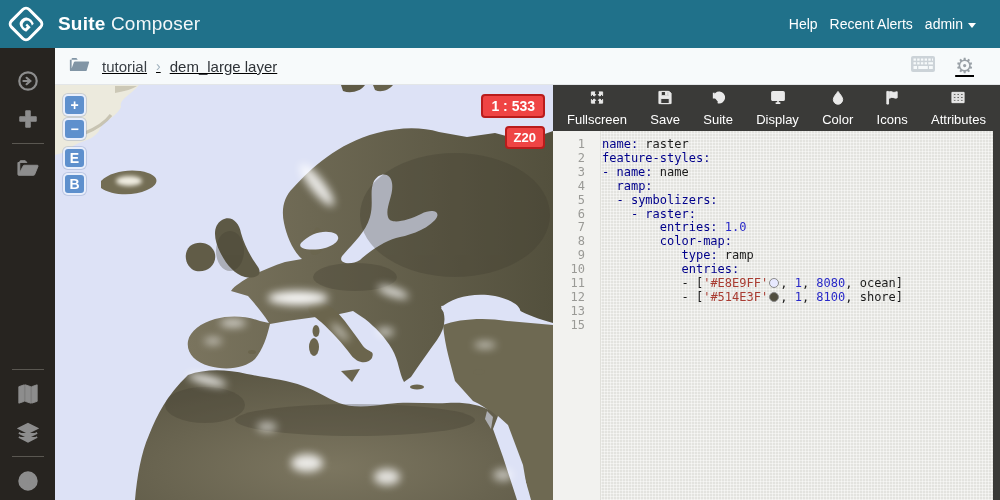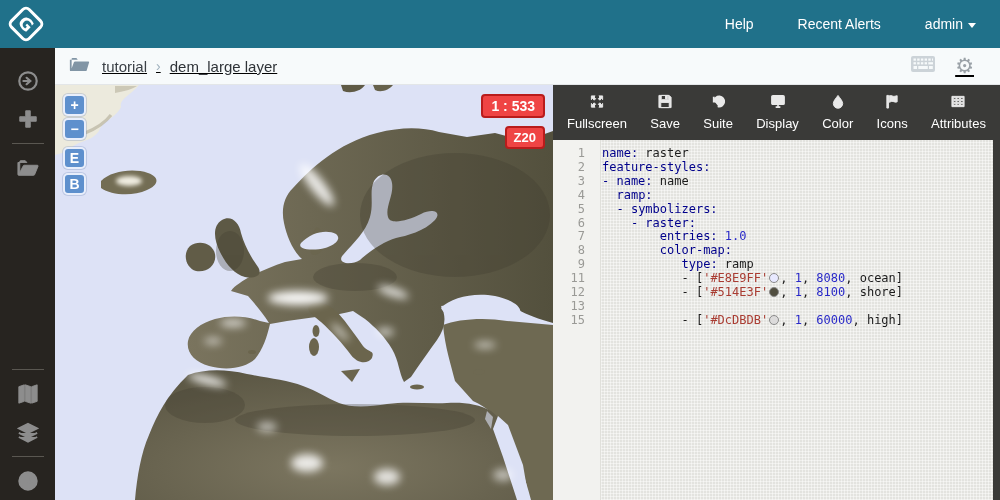--- a/index.html
+++ b/index.html
@@ -9,21 +9,21 @@
   
   .topbar { height:48px; background:#20718a; display:flex; align-items:center; color:#fff; }
   .logo-wrap { width:52px; display:flex; justify-content:center; align-items:center; }
   .logo-diamond { width:28px; height:28px; border:3px solid #fff; border-radius:6px;
     transform:rotate(45deg); display:flex; align-items:center; justify-content:center; }
   .logo-g { font-weight:bold; font-size:17px; color:#fff; line-height:1;
     font-family:"DejaVu Sans", sans-serif; }
   .brand { font-size:19px; margin-left:6px; letter-spacing:.2px; }
   .brand b { font-weight:bold; }
   .brand span.light { font-weight:normal; opacity:.95; }
-  .topnav { margin-left:auto; display:flex; align-items:center; gap:44px; margin-right:24px; font-size:14px; }
+  .topnav { margin-left:auto; display:flex; align-items:center; gap:12px; margin-right:24px; font-size:14px; }
   .topnav a { color:#fff; text-decoration:none; cursor:pointer; }
   .caret { display:inline-block; margin-left:5px; width:0; height:0;
     border-left:4px solid transparent; border-right:4px solid transparent; border-top:5px solid #fff;
     vertical-align:middle; }
 
   
   .page { display:flex; height:452px; }
   .sidebar { width:55px; background:#272420; display:flex; flex-direction:column;
     align-items:center; padding-top:14px; }
   .side-icon { width:55px; height:38px; display:flex; align-items:center; justify-content:center;
@@ -55,21 +55,21 @@
     border:2px solid #e8eefb; border-radius:5px; cursor:pointer; line-height:1;
     box-shadow:0 0 0 1px rgba(90,120,170,.25); }
   .eb-ctrl { position:absolute; left:8px; top:62px; display:flex; flex-direction:column; gap:4px; }
   .badge { position:absolute; background:#ef4444; color:#fff; font-weight:bold; font-size:14px;
     padding:2px 8px; border-radius:4px; border:2px solid #b91c1c; }
   .badge.scale { right:8px; top:9px; }
   .badge.zlevel { right:8px; top:41px; font-size:13px; padding:2px 7px; }
 
   
   .editor-panel { flex:1; display:flex; flex-direction:column; position:relative; }
-  .toolbar { height:55px; background:#3a3a38; display:flex; align-items:center;
+  .toolbar { height:46px; background:#3a3a38; display:flex; align-items:center;
     justify-content:space-between; padding:0 10px; }
   .tbtn { display:flex; flex-direction:column; align-items:center; gap:4px; color:#fff;
     font-size:13px; cursor:pointer; padding:0 4px; }
   .tbtn svg { width:16px; height:15px; fill:#e9e9e9; stroke:#e9e9e9; }
   .editor-body { flex:1; position:relative; background:#e3e3df; overflow:hidden;
     background-image:
       repeating-linear-gradient(0deg, rgba(255,255,255,.45) 0 1px, transparent 1px 3px),
       repeating-linear-gradient(90deg, rgba(255,255,255,.45) 0 1px, transparent 1px 3px); }
   .gutter-bg { position:absolute; left:0; top:0; bottom:0; width:48px; background:#f2f2ef;
     border-right:1px solid #e0e0db; }
@@ -88,20 +88,24 @@
     border:1px solid #8a8a8a; vertical-align:-1px; margin:0 1px; }
 </style>
 </head>
 <body>
 
 <div class="topbar">
   <div class="logo-wrap">
     <div class="logo-diamond">
       <span class="logo-g">G</span>
     </div>
+  </div>
+  <div class="brand">
+    <b>Suite</b>
+    <span class="light">Composer</span>
   </div>
   <div class="topnav" id="topnav">
       <a>Help</a>
       <a>Recent Alerts</a>
       <a>admin<span class="caret"></span></a>
     </div>
 </div>
 
 <div class="page">
 
@@ -351,23 +355,24 @@
           <div class="code" id="code">
               <div class="cline"><span class="ln">1</span><span class="ct"><span class="tok-k">name:</span><span class="tok-p"> raster</span></span></div>
               <div class="cline"><span class="ln">2</span><span class="ct"><span class="tok-k">feature-styles:</span></span></div>
               <div class="cline"><span class="ln">3</span><span class="ct"><span class="tok-k">- name:</span><span class="tok-p"> name</span></span></div>
               <div class="cline"><span class="ln">4</span><span class="ct"><span class="tok-p">  </span><span class="tok-k">ramp:</span></span></div>
               <div class="cline"><span class="ln">5</span><span class="ct"><span class="tok-p">  </span><span class="tok-k">- symbolizers:</span></span></div>
               <div class="cline"><span class="ln">6</span><span class="ct"><span class="tok-p">    </span><span class="tok-k">- raster:</span></span></div>
               <div class="cline"><span class="ln">7</span><span class="ct"><span class="tok-p">        </span><span class="tok-k">entries:</span><span class="tok-n"> 1.0</span></span></div>
               <div class="cline"><span class="ln">8</span><span class="ct"><span class="tok-p">        </span><span class="tok-k">color-map:</span></span></div>
               <div class="cline"><span class="ln">9</span><span class="ct"><span class="tok-p">           </span><span class="tok-k">type:</span><span class="tok-p"> ramp</span></span></div>
+              <div class="cline"><span class="ln">10</span><span class="ct"><span class="tok-p">           </span><span class="tok-k">entries:</span></span></div>
               <div class="cline"><span class="ln">11</span><span class="ct"><span class="tok-p">           - [</span><span class="tok-s">'#E8E9FF'</span><span class="swatch" style="background: rgb(232, 233, 255);"></span><span class="tok-p">, </span><span class="tok-n">1</span><span class="tok-p">, </span><span class="tok-n">8080</span><span class="tok-p">, ocean]</span></span></div>
               <div class="cline"><span class="ln">12</span><span class="ct"><span class="tok-p">           - [</span><span class="tok-s">'#514E3F'</span><span class="swatch" style="background: rgb(81, 78, 63);"></span><span class="tok-p">, </span><span class="tok-n">1</span><span class="tok-p">, </span><span class="tok-n">8100</span><span class="tok-p">, shore]</span></span></div>
               <div class="cline"><span class="ln">13</span></div>
-              <div class="cline"><span class="ln">15</span><span class="ct"><span class="tok-p">           - [</span><span class="tok-s">'#DcDBDB'</span><span class="swatch" style="background: rgb(220, 219, 219);"></span><span class="tok-p">, </span><span class="tok-n">1</span><span class="tok-p">, </span><span class="tok-n">60000</span><span class="tok-p">, high]</span></span></div>
+              <div class="cline"><span class="ln">15</span></div>
             </div>
           <div class="right-strip"></div>
         </div>
       </div>
     </div>
   </div>
 </div>
 
 </body></html>

